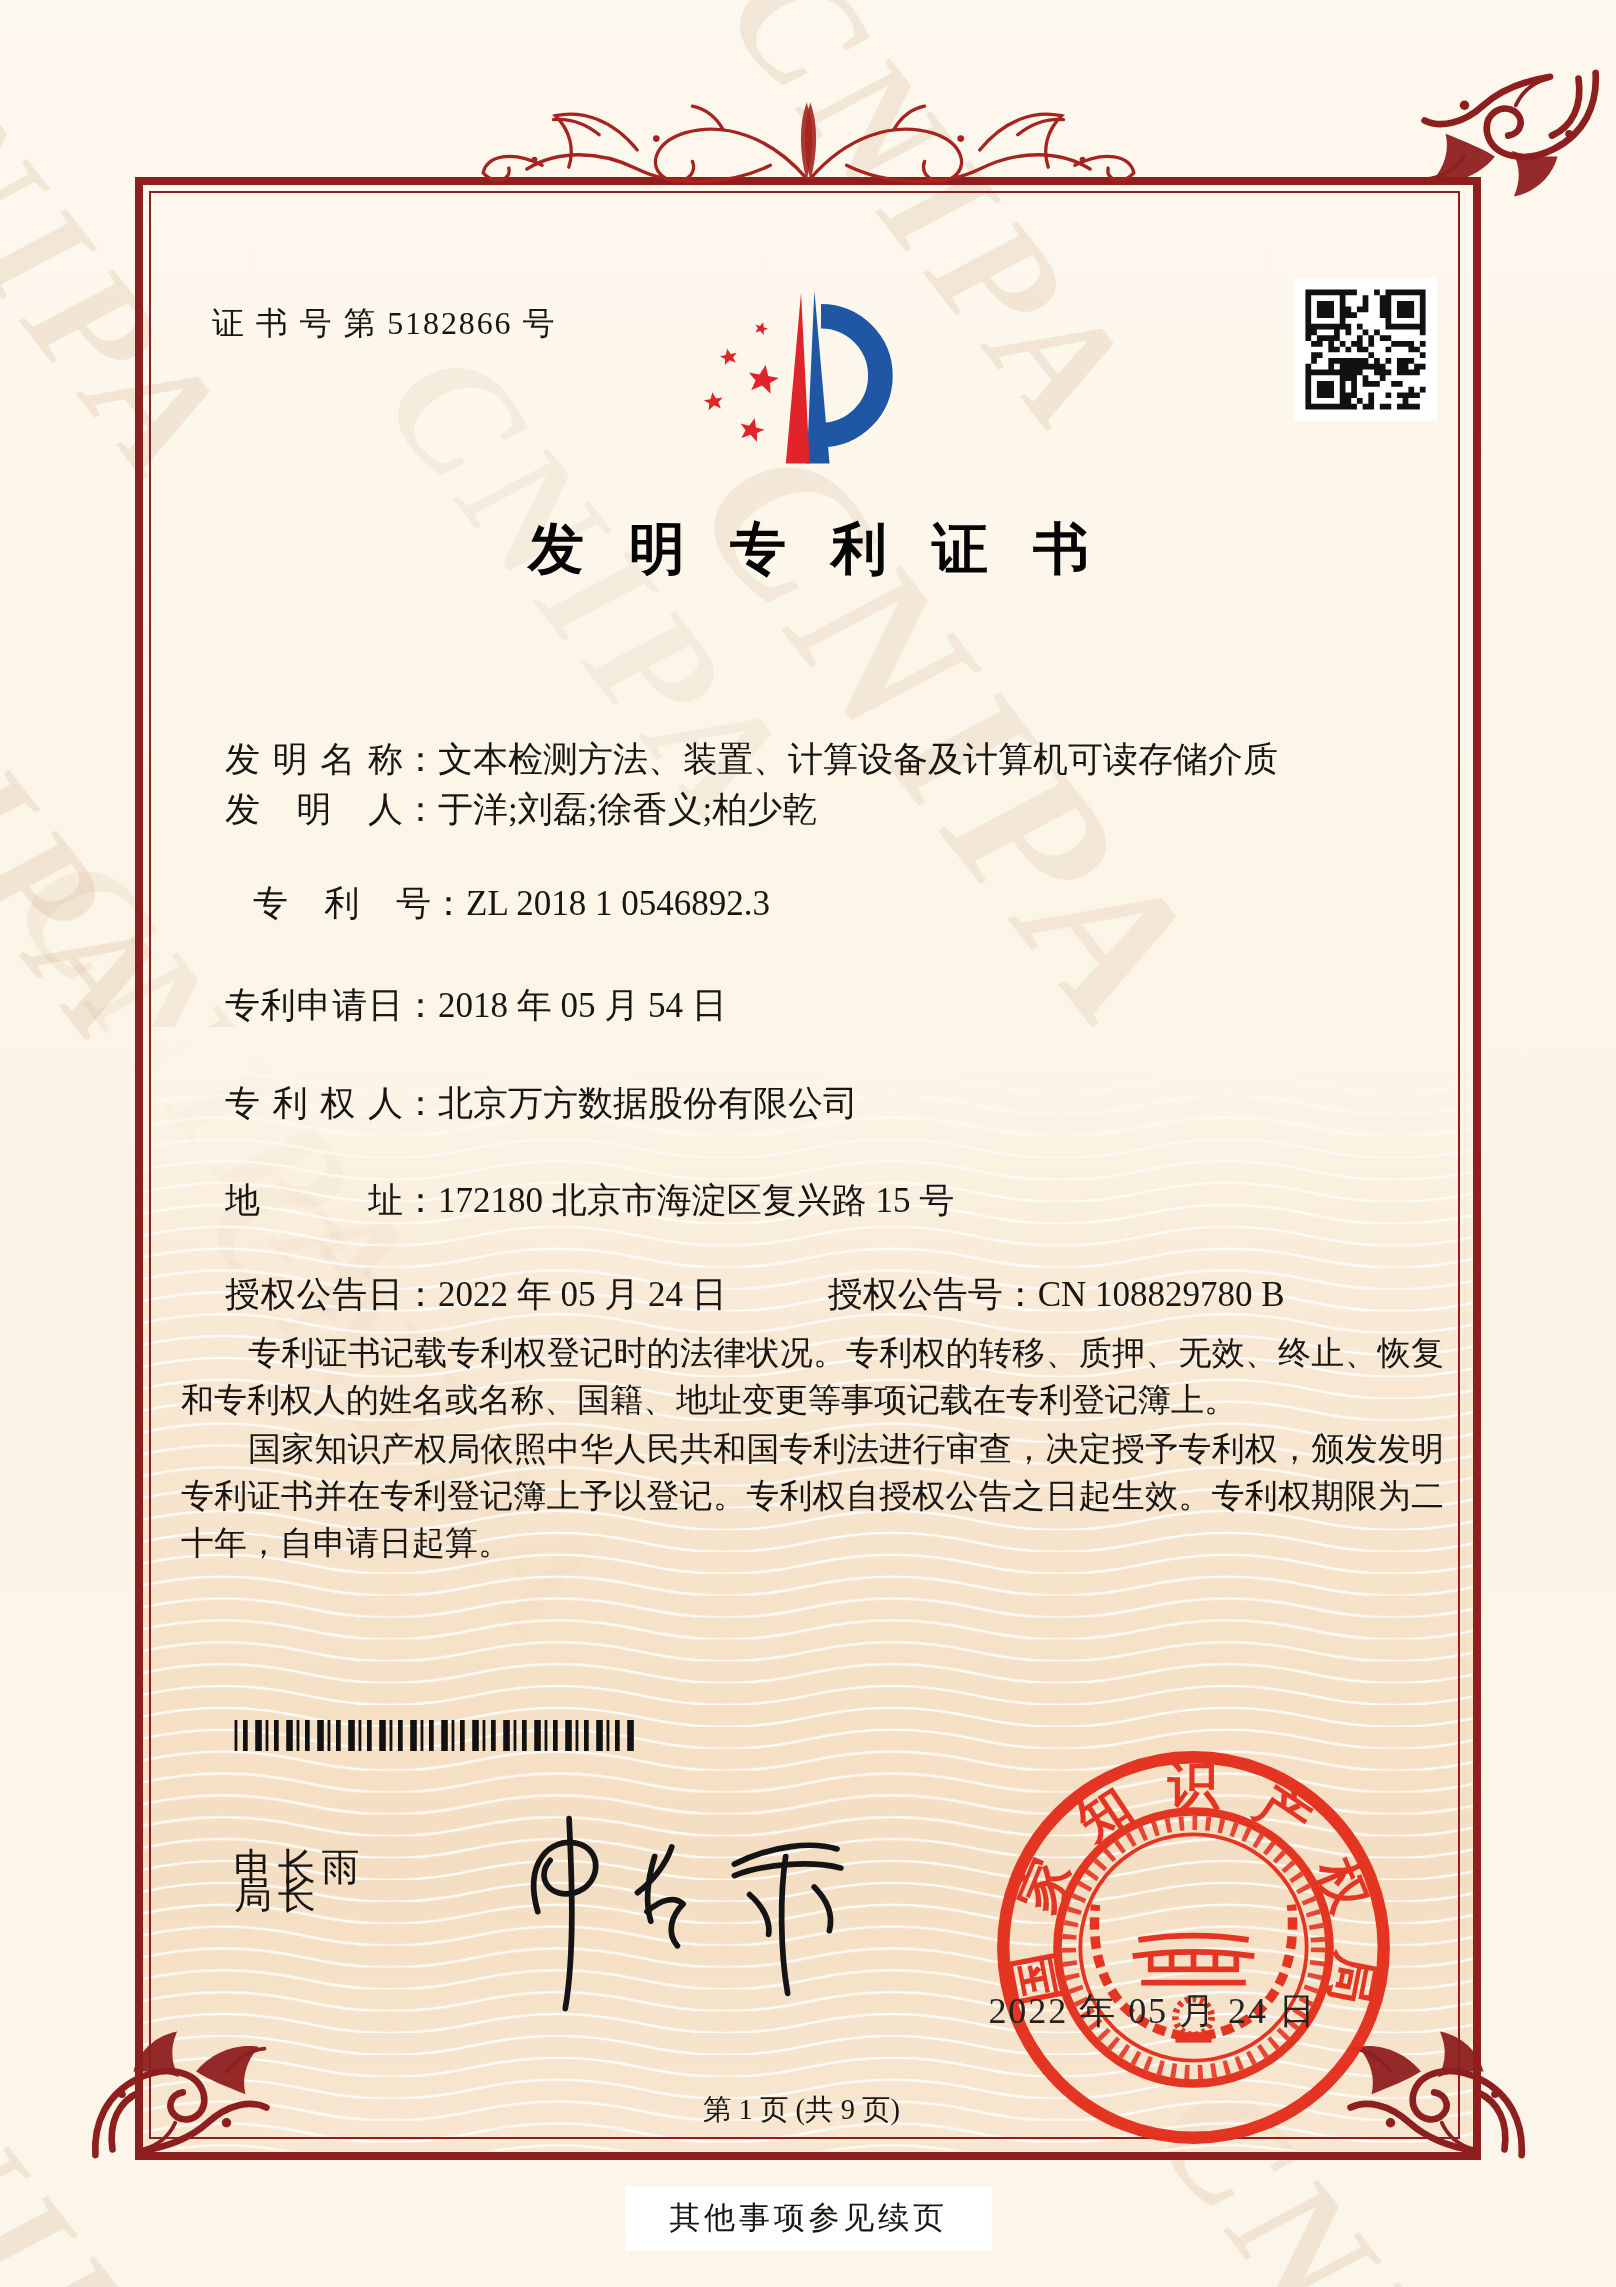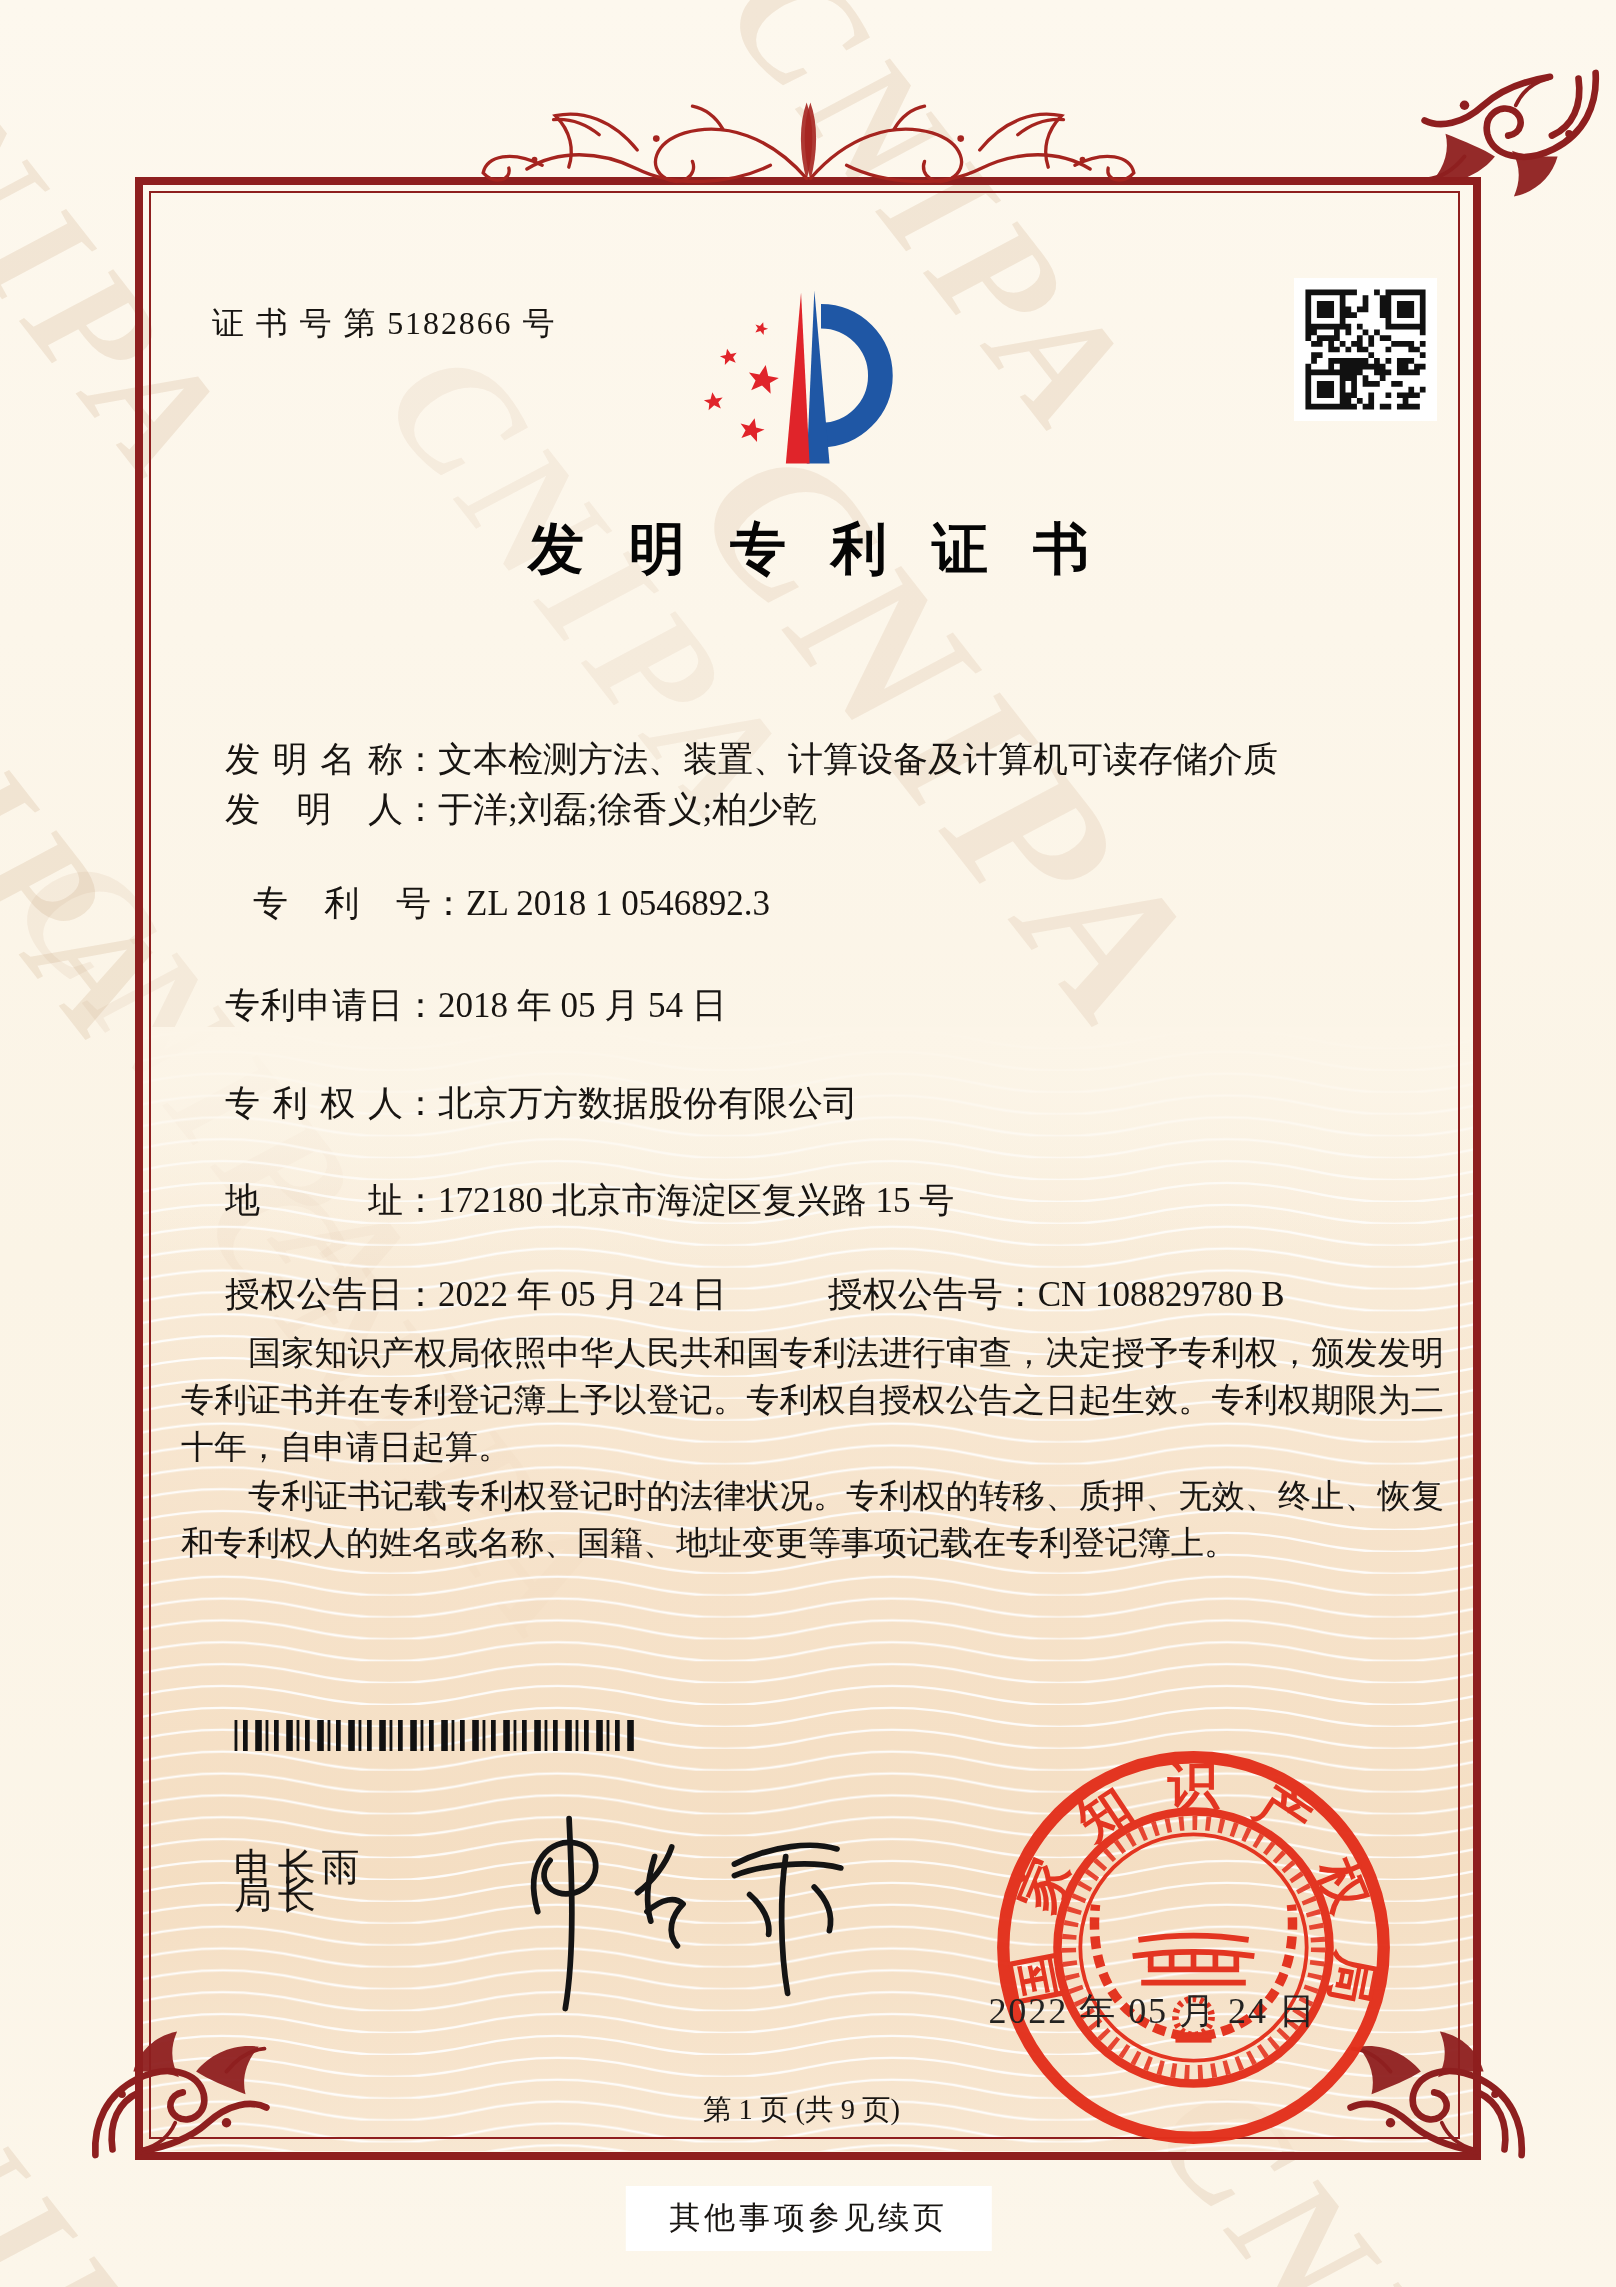--- a/index.html
+++ b/index.html
@@ -165,22 +165,22 @@
       <span class="flabel">专利权人</span><span class="fcolon">：</span><span class="fvalue">北京万方数据股份有限公司</span>
     </div>
     <div class="frow" style="top:1177px;">
       <span class="flabel">地址</span><span class="fcolon">：</span><span class="fvalue">172180 北京市海淀区复兴路 15 号</span>
     </div>
     <div class="frow" style="top:1271px;">
       <span><span class="flabel">授权公告日</span><span class="fcolon">：</span><span class="fvalue">2022 年 05 月 24 日</span></span><span class="g2"><span>授权公告号</span><span class="fcolon">：</span><span class="fvalue">CN 108829780 B</span></span>
     </div>
 
     <div class="paras">
+      <p>专利证书记载专利权登记时的法律状况。专利权的转移、质押、无效、终止、恢复和专利权人的姓名或名称、国籍、地址变更等事项记载在专利登记簿上。</p>
       <p>国家知识产权局依照中华人民共和国专利法进行审查，决定授予专利权，颁发发明专利证书并在专利登记簿上予以登记。专利权自授权公告之日起生效。专利权期限为二十年，自申请日起算。</p>
-      <p>专利证书记载专利权登记时的法律状况。专利权的转移、质押、无效、终止、恢复和专利权人的姓名或名称、国籍、地址变更等事项记载在专利登记簿上。</p>
     </div>
 
     <svg class="barcode" width="410" height="31" viewBox="0 0 431 33">
       <path id="bc-bars" fill="#111111" d="M0 0h3v33h-3zM9 0h5v33h-5zM22 0h7v33h-7zM33 0h3v33h-3zM42 0h5v33h-5zM55 0h7v33h-7zM66 0h3v33h-3zM75 0h5v33h-5zM88 0h7v33h-7zM99 0h3v33h-3zM108 0h5v33h-5zM121 0h7v33h-7zM132 0h3v33h-3zM141 0h5v33h-5zM154 0h7v33h-7zM165 0h3v33h-3zM174 0h5v33h-5zM187 0h7v33h-7zM198 0h3v33h-3zM207 0h5v33h-5zM220 0h7v33h-7zM231 0h3v33h-3zM240 0h5v33h-5zM253 0h7v33h-7zM264 0h3v33h-3zM273 0h5v33h-5zM286 0h7v33h-7zM297 0h3v33h-3zM306 0h5v33h-5zM319 0h7v33h-7zM330 0h3v33h-3zM339 0h5v33h-5zM352 0h7v33h-7zM363 0h3v33h-3zM372 0h5v33h-5zM385 0h7v33h-7zM396 0h3v33h-3zM405 0h5v33h-5zM418 0h7v33h-7z"></path>
     </svg>
 
     <div class="issuer-role">局长</div>
     <div class="issuer-name">申长雨</div>
 
     <svg class="signature" width="380" height="219" viewBox="0 0 400 230">

